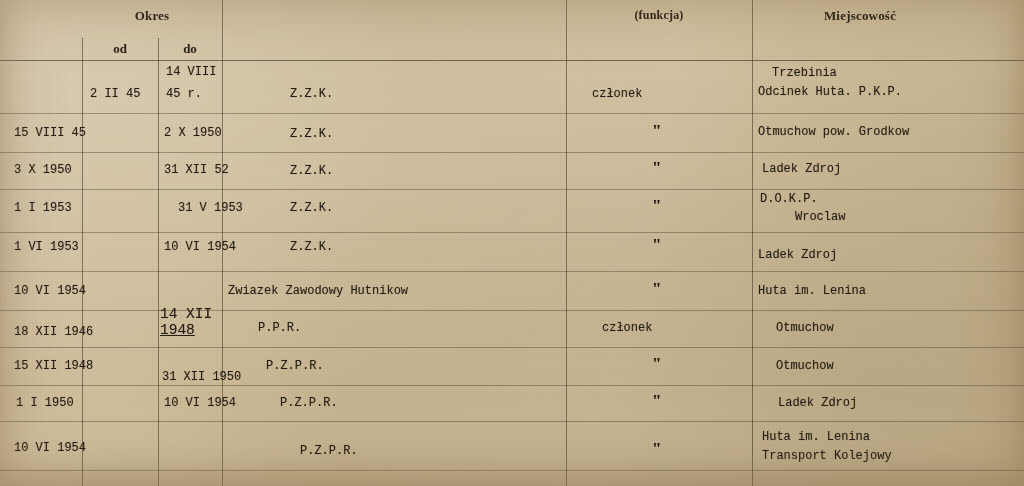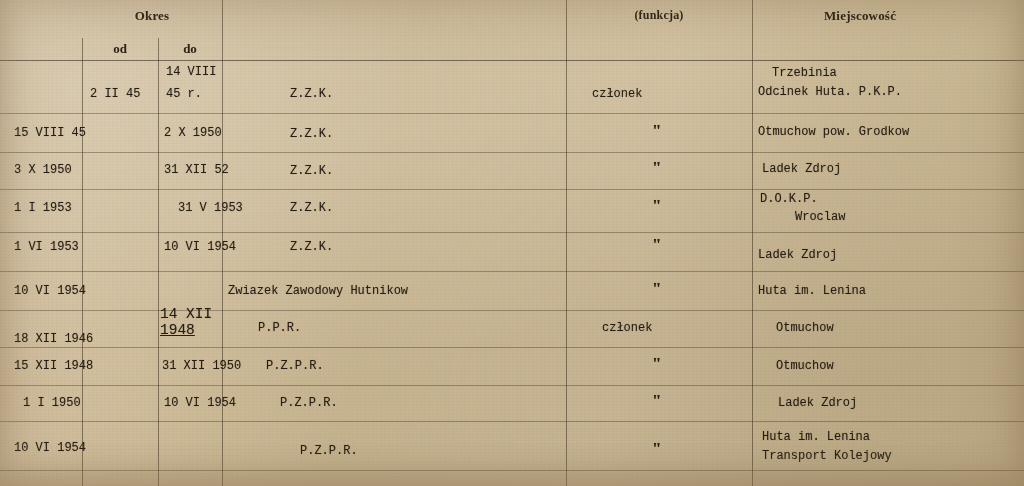--- a/index.html
+++ b/index.html
@@ -164,34 +164,34 @@
   <div class="cell" style="left:164px; top:239px;">10 VI 1954</div>
   <div class="cell" style="left:290px; top:239px;">Z.Z.K.</div>
   <div class="cell quote" style="left:652px; top:236px;">"</div>
   <div class="cell" style="left:758px; top:247px;">Ladek Zdroj</div>
 
   <div class="cell" style="left:14px; top:283px;">10 VI 1954</div>
   <div class="cell" style="left:228px; top:283px;">Zwiazek Zawodowy Hutnikow</div>
   <div class="cell quote" style="left:652px; top:280px;">"</div>
   <div class="cell" style="left:758px; top:283px;">Huta im. Lenina</div>
 
-  <div class="cell" style="left:14px; top:331px;">18 XII 1946</div>
+  <div class="cell" style="left:14px; top:324px;">18 XII 1946</div>
   <div class="cell small" style="left:160px; top:306px;">14 XII</div>
   <div class="cell small" style="left:160px; top:322px;text-decoration:underline;">1948</div>
   <div class="cell" style="left:258px; top:320px;">P.P.R.</div>
   <div class="cell" style="left:602px; top:320px;">członek</div>
   <div class="cell" style="left:776px; top:320px;">Otmuchow</div>
 
   <div class="cell" style="left:14px; top:358px;">15 XII 1948</div>
-  <div class="cell" style="left:162px; top:358px;">31 XII 1950</div>
+  <div class="cell" style="left:162px; top:369px;">31 XII 1950</div>
   <div class="cell" style="left:266px; top:358px;">P.Z.P.R.</div>
   <div class="cell quote" style="left:652px; top:355px;">"</div>
   <div class="cell" style="left:776px; top:358px;">Otmuchow</div>
 
-  <div class="cell" style="left:23px; top:395px;">1 I 1950</div>
+  <div class="cell" style="left:16px; top:395px;">1 I 1950</div>
   <div class="cell" style="left:164px; top:395px;">10 VI 1954</div>
   <div class="cell" style="left:280px; top:395px;">P.Z.P.R.</div>
   <div class="cell quote" style="left:652px; top:392px;">"</div>
   <div class="cell" style="left:778px; top:395px;">Ladek Zdroj</div>
 
   <div class="cell" style="left:14px; top:440px;">10 VI 1954</div>
   <div class="cell" style="left:300px; top:443px;">P.Z.P.R.</div>
   <div class="cell quote" style="left:652px; top:440px;">"</div>
   <div class="cell" style="left:762px; top:429px;">Huta im. Lenina</div>
   <div class="cell" style="left:762px; top:448px;text-align:center;">Transport Kolejowy</div>

